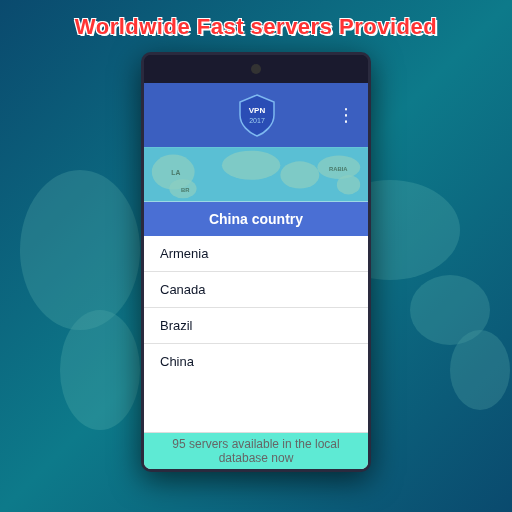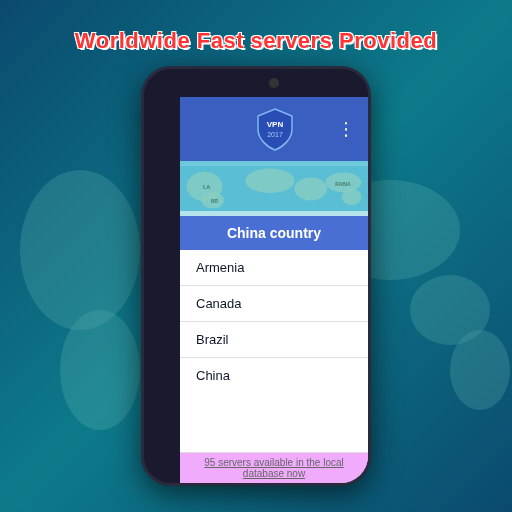--- a/index.html
+++ b/index.html
@@ -11,21 +11,21 @@
       display: flex;
       flex-direction: column;
       align-items: center;
       justify-content: flex-start;
       font-family: Arial, sans-serif;
       overflow: hidden;
       position: relative;
     }
 
     .headline {
-      margin-top: 28px;
+      margin-top: 14px;
       font-size: 22px;
       font-weight: 900;
       color: #ff3333;
       text-shadow: 2px 2px 0 #fff, -1px -1px 0 #fff, 1px -1px 0 #fff, -1px 1px 0 #fff;
       letter-spacing: 0.5px;
       text-align: right;
       z-index: 10;
       padding: 0 10px;
     }
 
@@ -40,29 +40,28 @@
       z-index: 1;
     }
 
     
     .phone {
       position: relative;
       z-index: 5;
       width: 230px;
       height: 420px;
       background: #1a1a2e;
-      border-radius: 30px;
+      border-radius: 10px;
       margin-top: 12px;
       box-shadow: 0 8px 30px rgba(0,0,0,0.6);
       display: flex;
       flex-direction: column;
       align-items: center;
       overflow: hidden;
       border: 3px solid #2a2a3e;
-      padding-left: 36px;
     }
 
     .phone-notch-bar {
       width: 100%;
       height: 28px;
       background: #1a1a2e;
       display: flex;
       align-items: center;
       justify-content: center;
       flex-shrink: 0;
@@ -157,27 +156,26 @@
       border-bottom: none;
     }
 
     .country-item.highlighted {
       background: #f0f4ff;
     }
 
     
     .footer-note {
       width: 100%;
-      background: #f0abfc;
+      background: #5eead4;
       padding: 4px 8px;
-      font-size: 10px;
+      font-size: 12px;
       color: #666;
       text-align: center;
       border-top: 1px solid #ddd;
-      text-decoration: underline;
     }
 
     .screen-content {
       display: flex;
       flex-direction: column;
       height: 100%;
     }
   </style>
 </head>
 <body>

